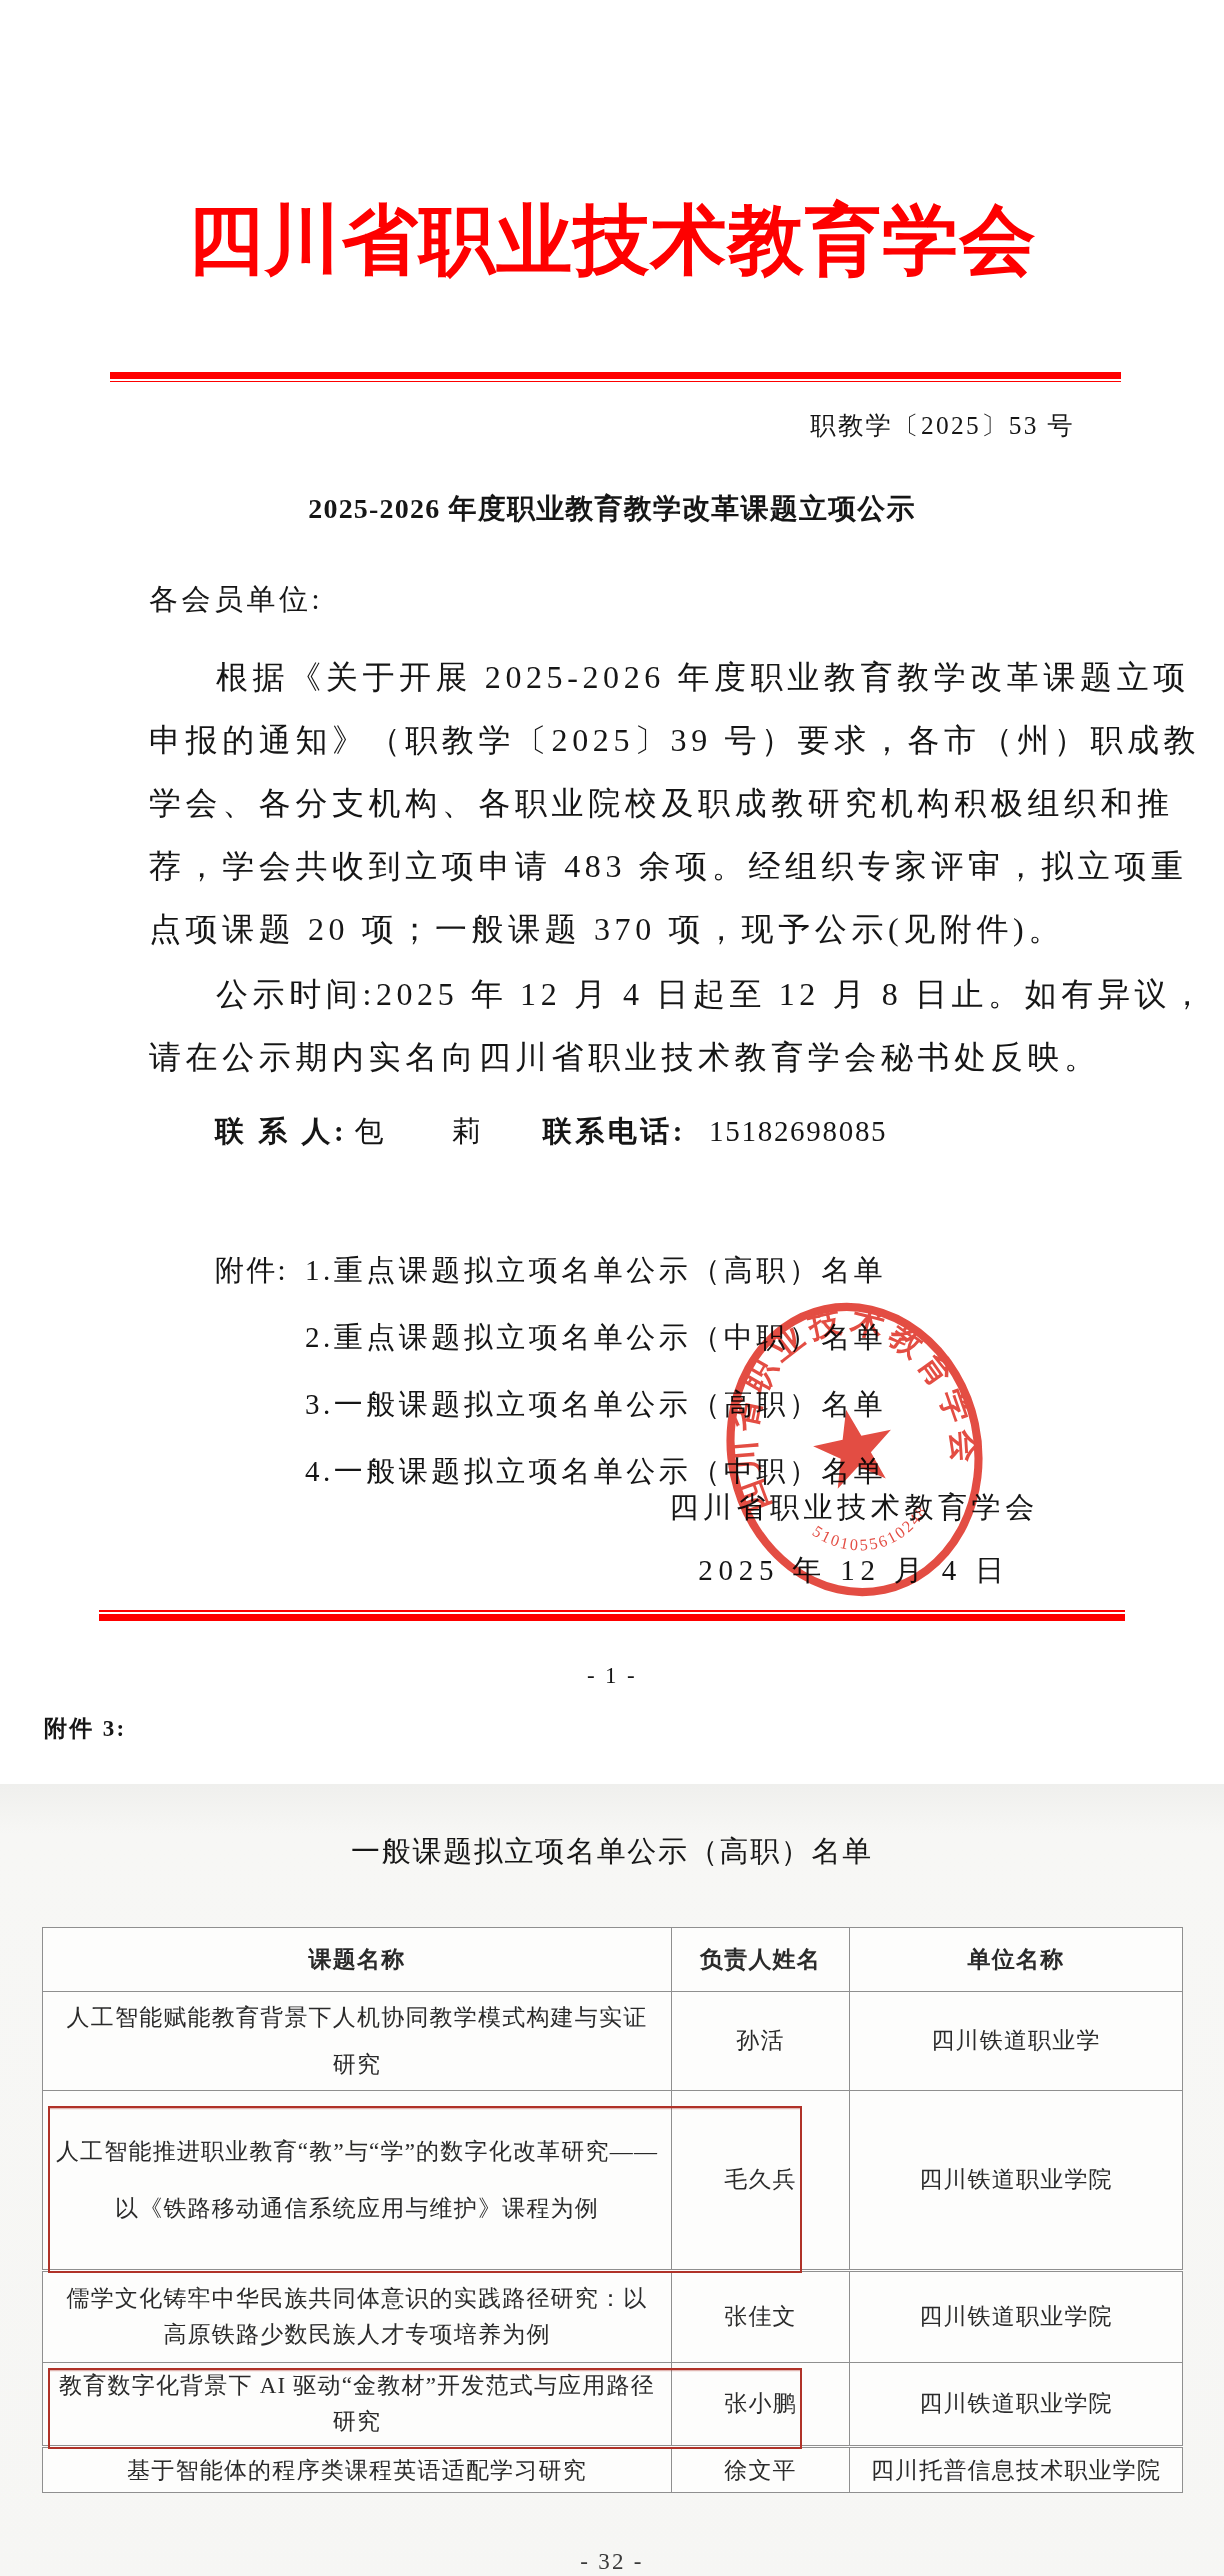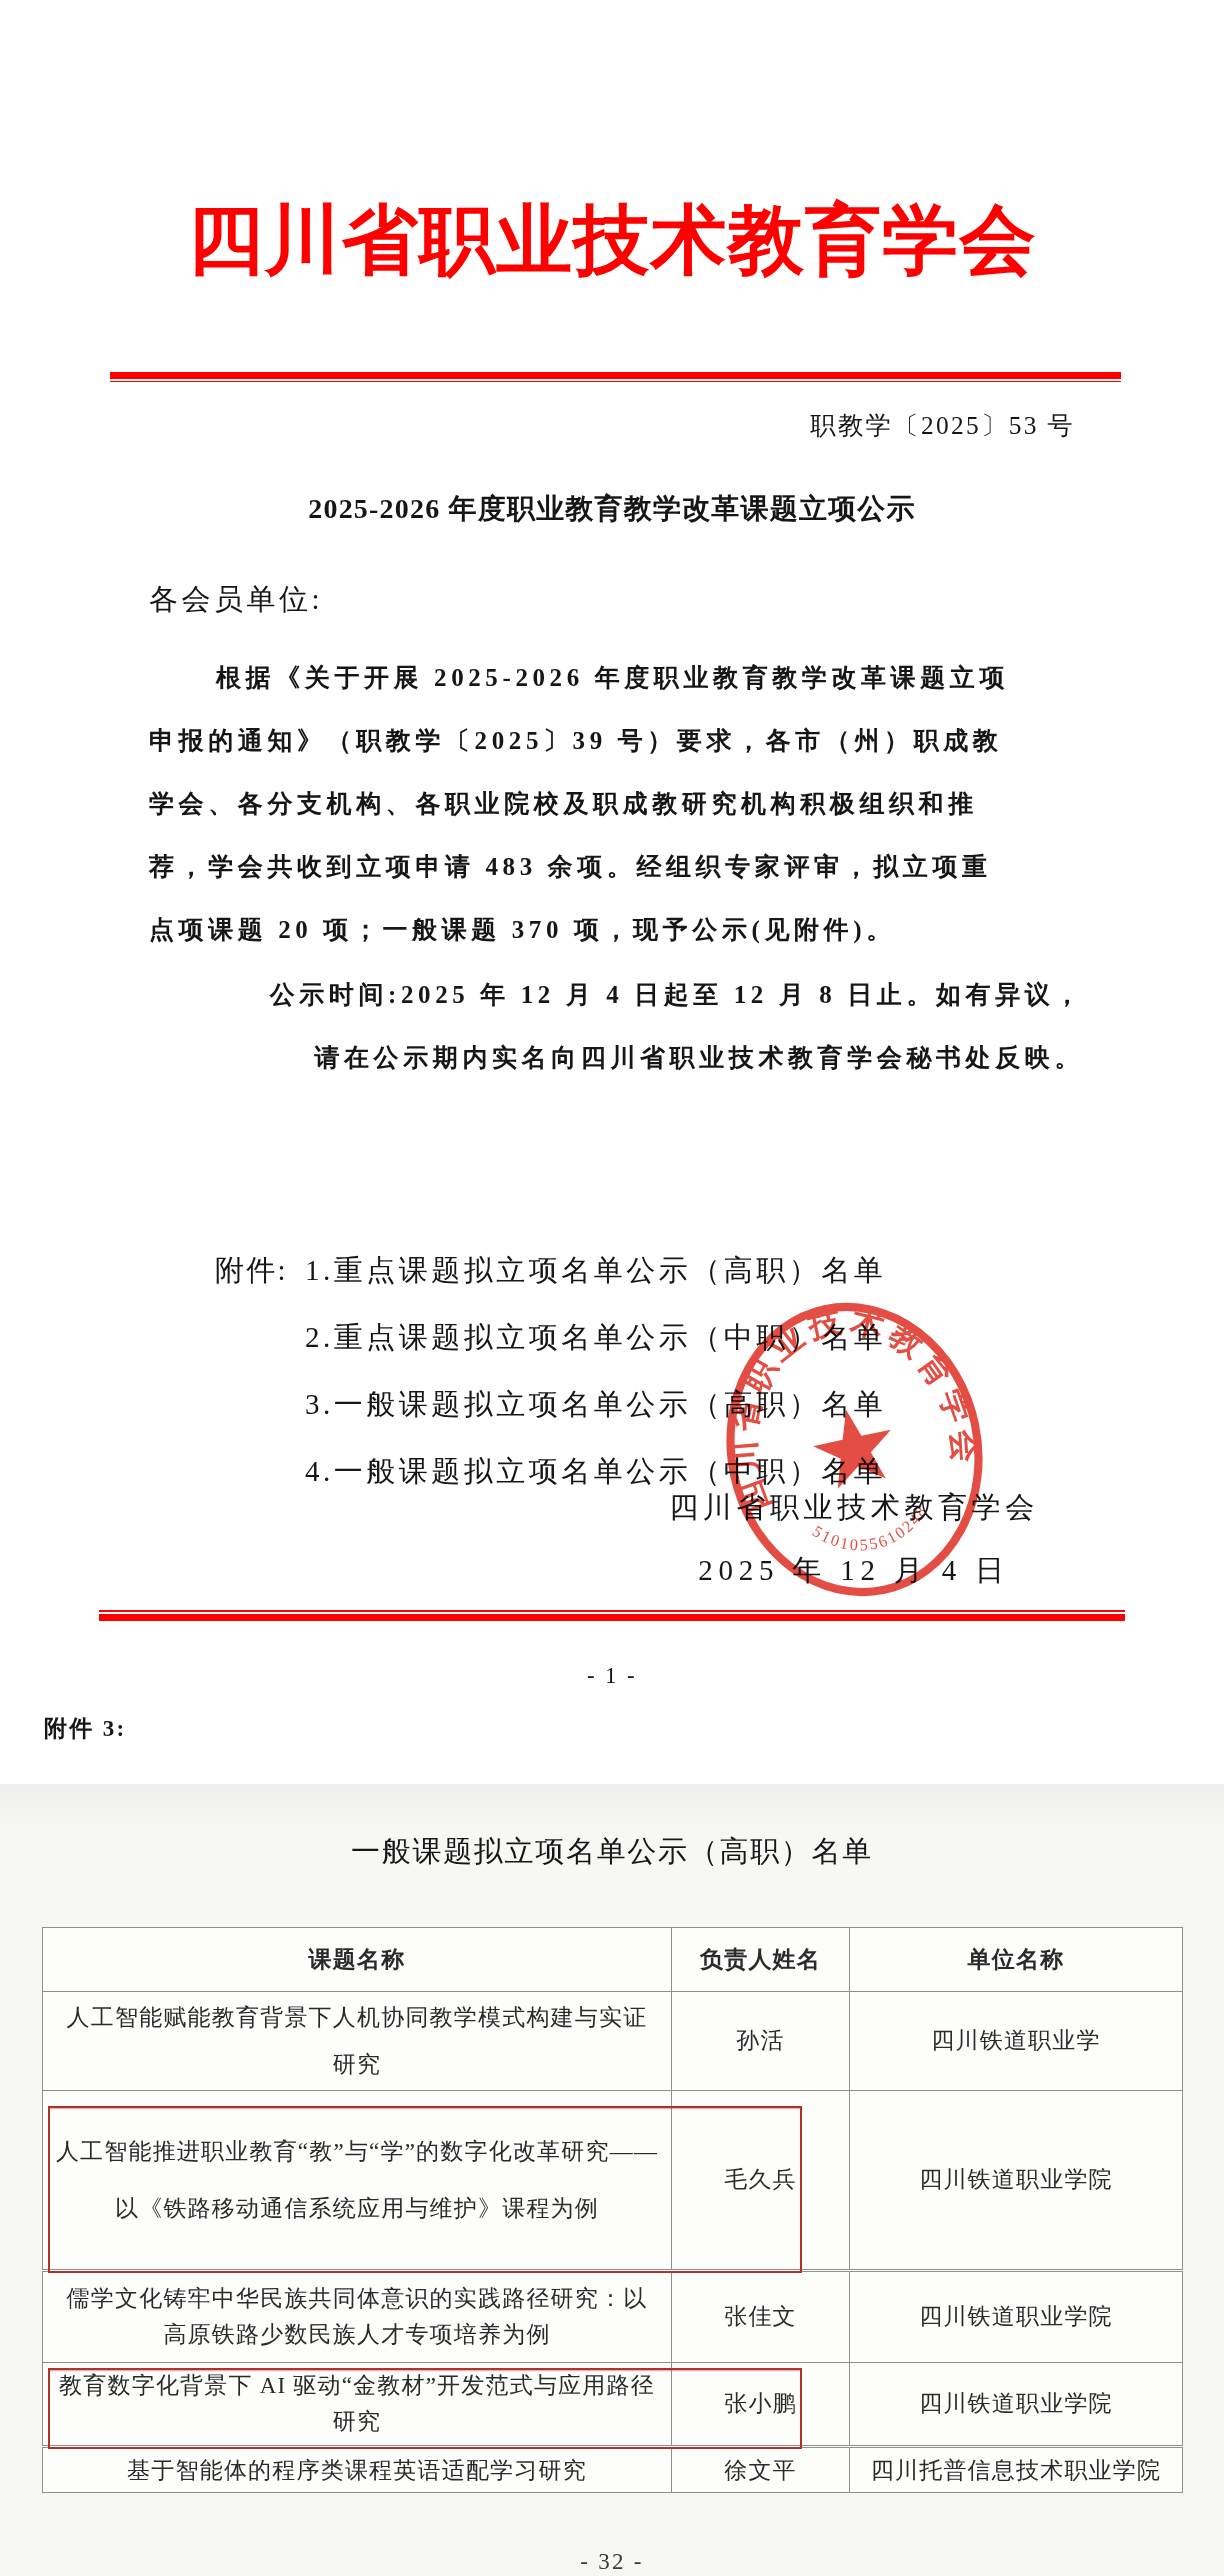--- a/index.html
+++ b/index.html
@@ -13,21 +13,21 @@
     top:155px;left:0;width:100%;text-align:center;
     font-size:76px;font-weight:bold;color:#fe0000;letter-spacing:1.2px;white-space:nowrap;
   }
   .rule-top{top:337px;left:110px;width:1011px;}
   .rule-top .thick{height:7px;background:#fe0000;}
   .rule-top .gap{height:1.7px;background:#ffffff;}
   .rule-top .thin{height:1.7px;background:#fe0000;}
   .doc-number{top:374px;right:149px;font-size:25.4px;letter-spacing:2.3px;white-space:nowrap;}
   .doc-title{top:455px;left:0;width:100%;text-align:center;font-size:28px;font-weight:bold;letter-spacing:1.2px;white-space:nowrap;}
   .salutation{top:545px;left:149px;font-size:29px;letter-spacing:3.5px;white-space:nowrap;}
-  .para{left:149px;width:935px;font-size:25px;letter-spacing:4.6px;font-weight:bold;}
+  .para{left:149px;width:935px;font-size:32px;letter-spacing:4.6px;}
   .para .line{height:63px;line-height:63px;white-space:nowrap;}
   .para .indent{padding-left:67px;}
   .para1{top:611px;}
   .para2{top:928px;text-align:right;}
   .contact{top:1065px;left:215px;font-size:29px;white-space:nowrap;height:63px;line-height:63px;}
   .contact .lbl{font-weight:bold;letter-spacing:3.5px;}
   .contact .val{letter-spacing:3.5px;}
   .contact .phone-lbl{margin-left:51px;}
   .contact .phone-val{margin-left:16px;letter-spacing:1.7px;}
   .att-label{top:1202px;left:215px;font-size:29px;letter-spacing:2.3px;height:67px;line-height:67px;}
@@ -90,20 +90,26 @@
     <div class="line">学会、各分支机构、各职业院校及职成教研究机构积极组织和推</div>
     <div class="line">荐，学会共收到立项申请 483 余项。经组织专家评审，拟立项重</div>
     <div class="line">点项课题 20 项；一般课题 370 项，现予公示(见附件)。</div>
   </div>
 
   <div class="abs para para2">
     <div class="line indent">公示时间:2025 年 12 月 4 日起至 12 月 8 日止。如有异议，</div>
     <div class="line">请在公示期内实名向四川省职业技术教育学会秘书处反映。</div>
   </div>
 
+  <div class="abs contact">
+    <span class="lbl">联 系 人:</span>
+    <span class="val">包　　莉</span>
+    <span class="lbl phone-lbl">联系电话:</span>
+    <span class="val phone-val">15182698085</span>
+  </div>
 
   <div class="abs att-label">附件:</div>
   <div class="abs att-list">
     <div class="line">1.重点课题拟立项名单公示（高职）名单</div>
     <div class="line">2.重点课题拟立项名单公示（中职）名单</div>
     <div class="line">3.一般课题拟立项名单公示（高职）名单</div>
     <div class="line">4.一般课题拟立项名单公示（中职）名单</div>
   </div>
 
   <div class="abs signer">四川省职业技术教育学会</div>

